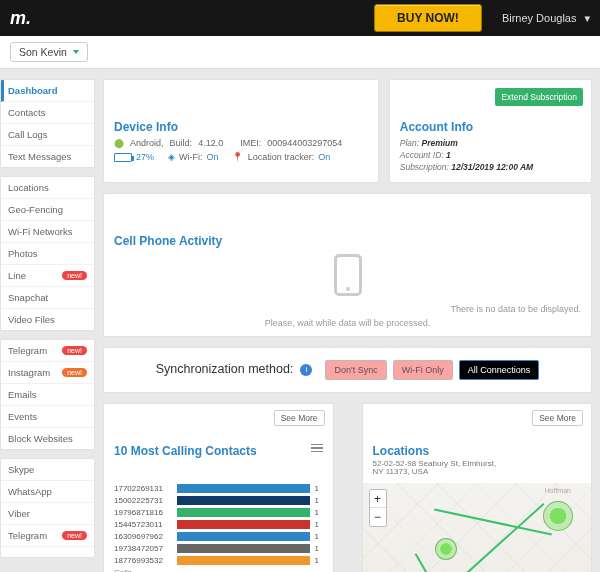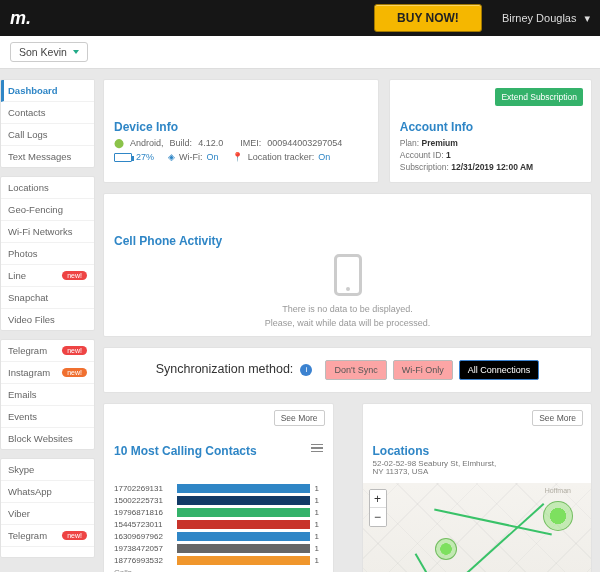--- a/index.html
+++ b/index.html
@@ -38,28 +38,28 @@
 .device-card { flex: 1.4; }
 .account-card { flex: 1; position: relative; }
 
 .device-line1 { display: flex; gap: 6px; align-items: center; font-size: 9px; color: #666; margin-bottom: 4px; }
 .device-line2 { display: flex; gap: 14px; align-items: center; font-size: 9px; color: #666; }
 .stat-label { color: #2f86c6; }
 .battery-ico { width: 18px; height: 9px; border: 1px solid #2f86c6; border-radius: 1px; position: relative; }
 .battery-ico::after { content: ''; position: absolute; right: -3px; top: 2px; width: 2px; height: 5px; background: #2f86c6; }
 .battery-fill { background: #2f86c6; height: 100%; width: 27%; }
 
-.acct-line { font-size: 8.5px; color: #777; line-height: 1.4; }
+.acct-line { font-size: 8.5px; color: #777; line-height: 1.4; font-style: italic; }
 .acct-line b { color: #333; }
 .ext-btn { position: absolute; top: 8px; right: 8px; background: #34b26a; color: #fff; border: none; border-radius: 2px; padding: 4px 6px; font-size: 8.5px; cursor: pointer; }
 
 .activity-card { min-height: 100px; text-align: center; }
 .phone-ico { width: 28px; height: 42px; border: 3px solid #ccc; border-radius: 5px; margin: 6px auto 8px; position: relative; }
 .phone-ico::after { content: ''; position: absolute; bottom: 2px; left: 50%; transform: translateX(-50%); width: 4px; height: 4px; border-radius: 50%; background: #ccc; }
-.nodata { font-size: 9px; color: #999; }
+.nodata { font-size: 9px; color: #999; text-align: right; }
 .nodata2 { font-size: 9px; color: #999; margin-top: 4px; }
 
 .sync-card { text-align: center; padding: 12px; }
 .sync-label { font-size: 12.5px; color: #333; display: inline; }
 .info-ico { display: inline-block; width: 12px; height: 12px; border-radius: 50%; background: #3b82d0; color: #fff; font-size: 8px; line-height: 12px; text-align: center; margin-left: 4px; vertical-align: middle; }
 .sync-btns { display: inline-flex; gap: 6px; margin-left: 10px; vertical-align: middle; }
 .sbtn { border: 1px solid #bbb; background: #fca5a5; color: #555; border-radius: 2px; padding: 4px 8px; font-size: 9px; cursor: pointer; }
 .sbtn.active { background: #000000; color: #fff; border-color: #3b82d0; }
 
 .lower { display: flex; gap: 28px; }

